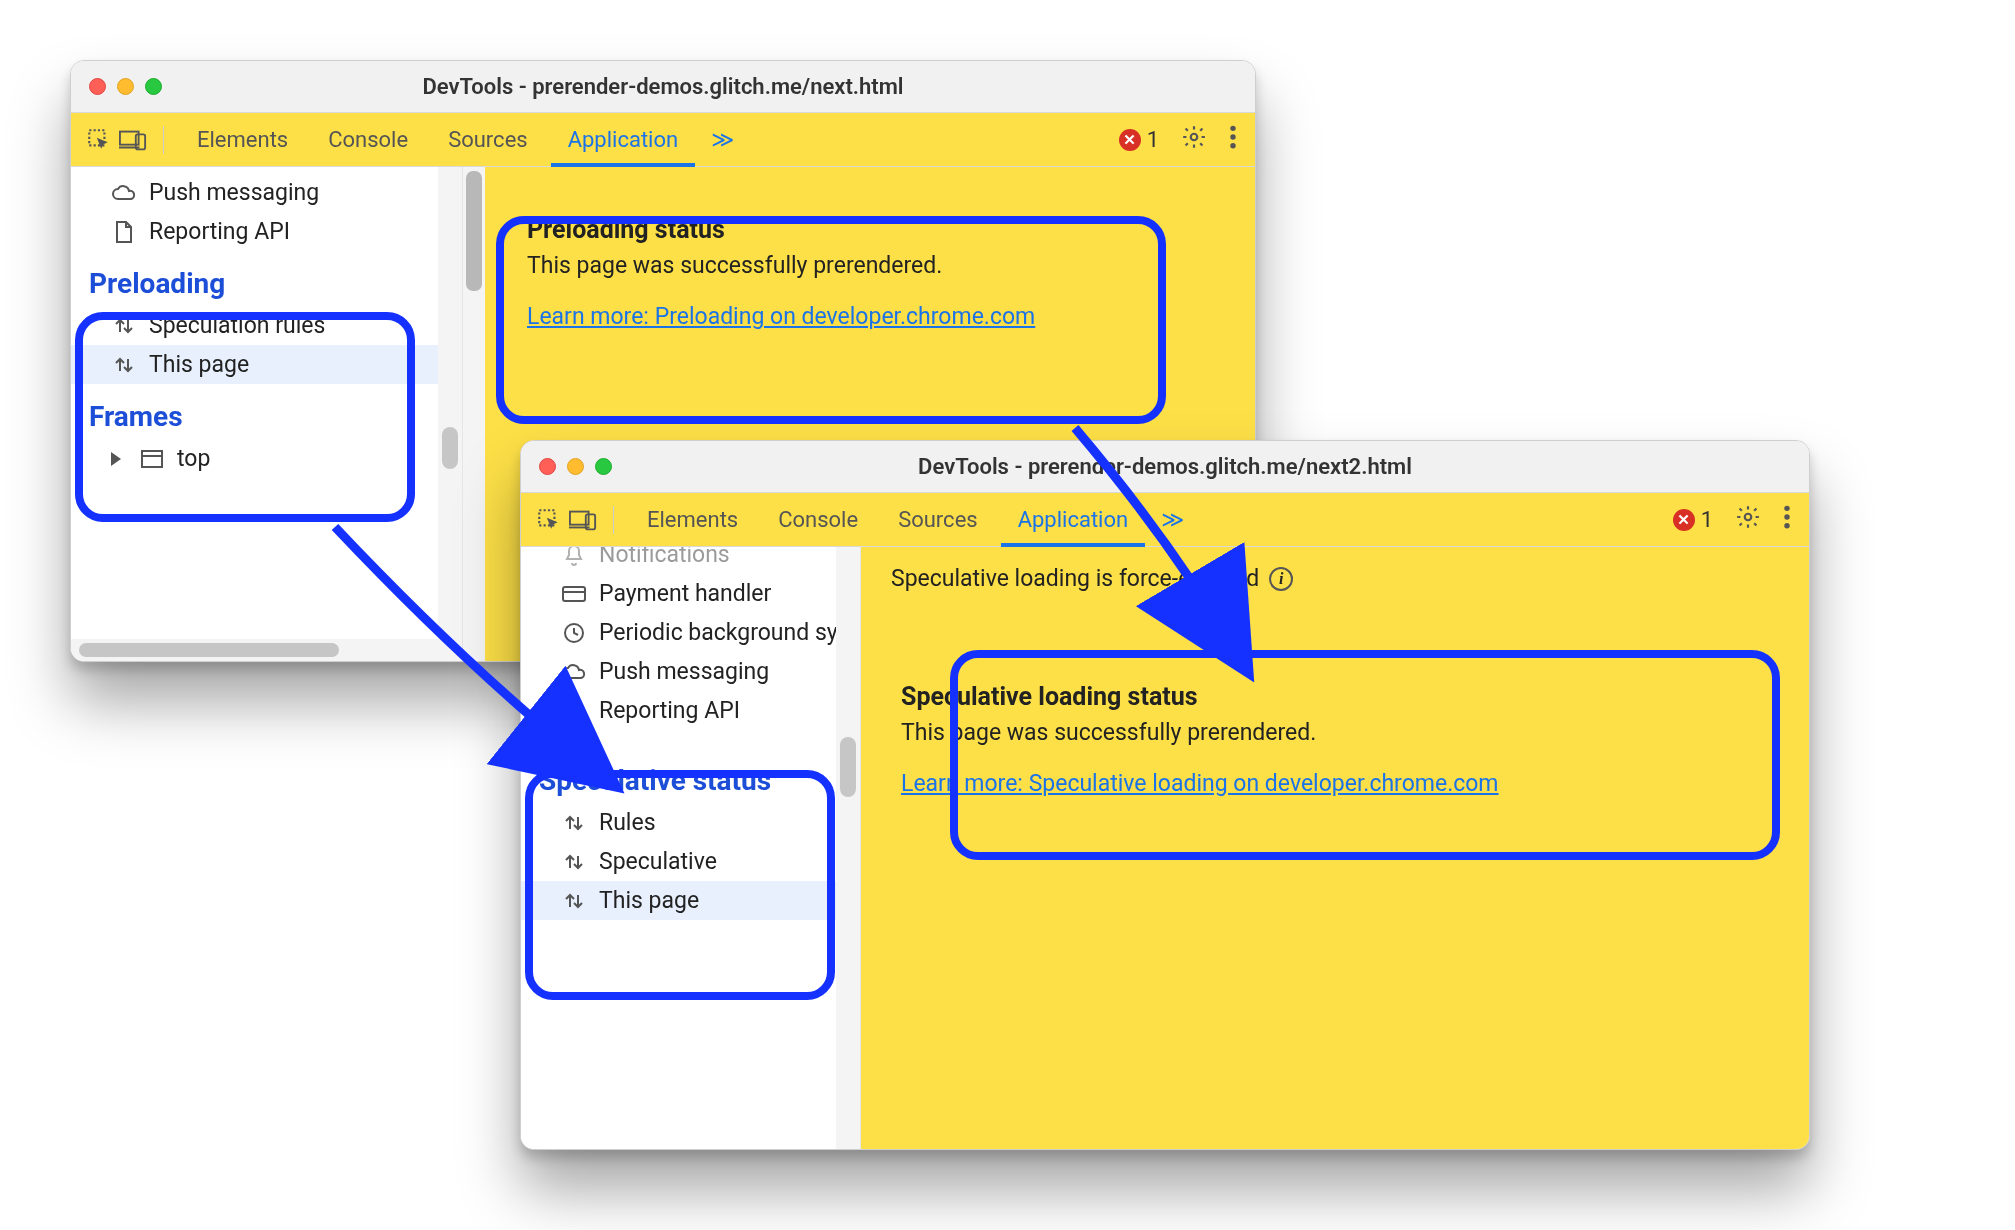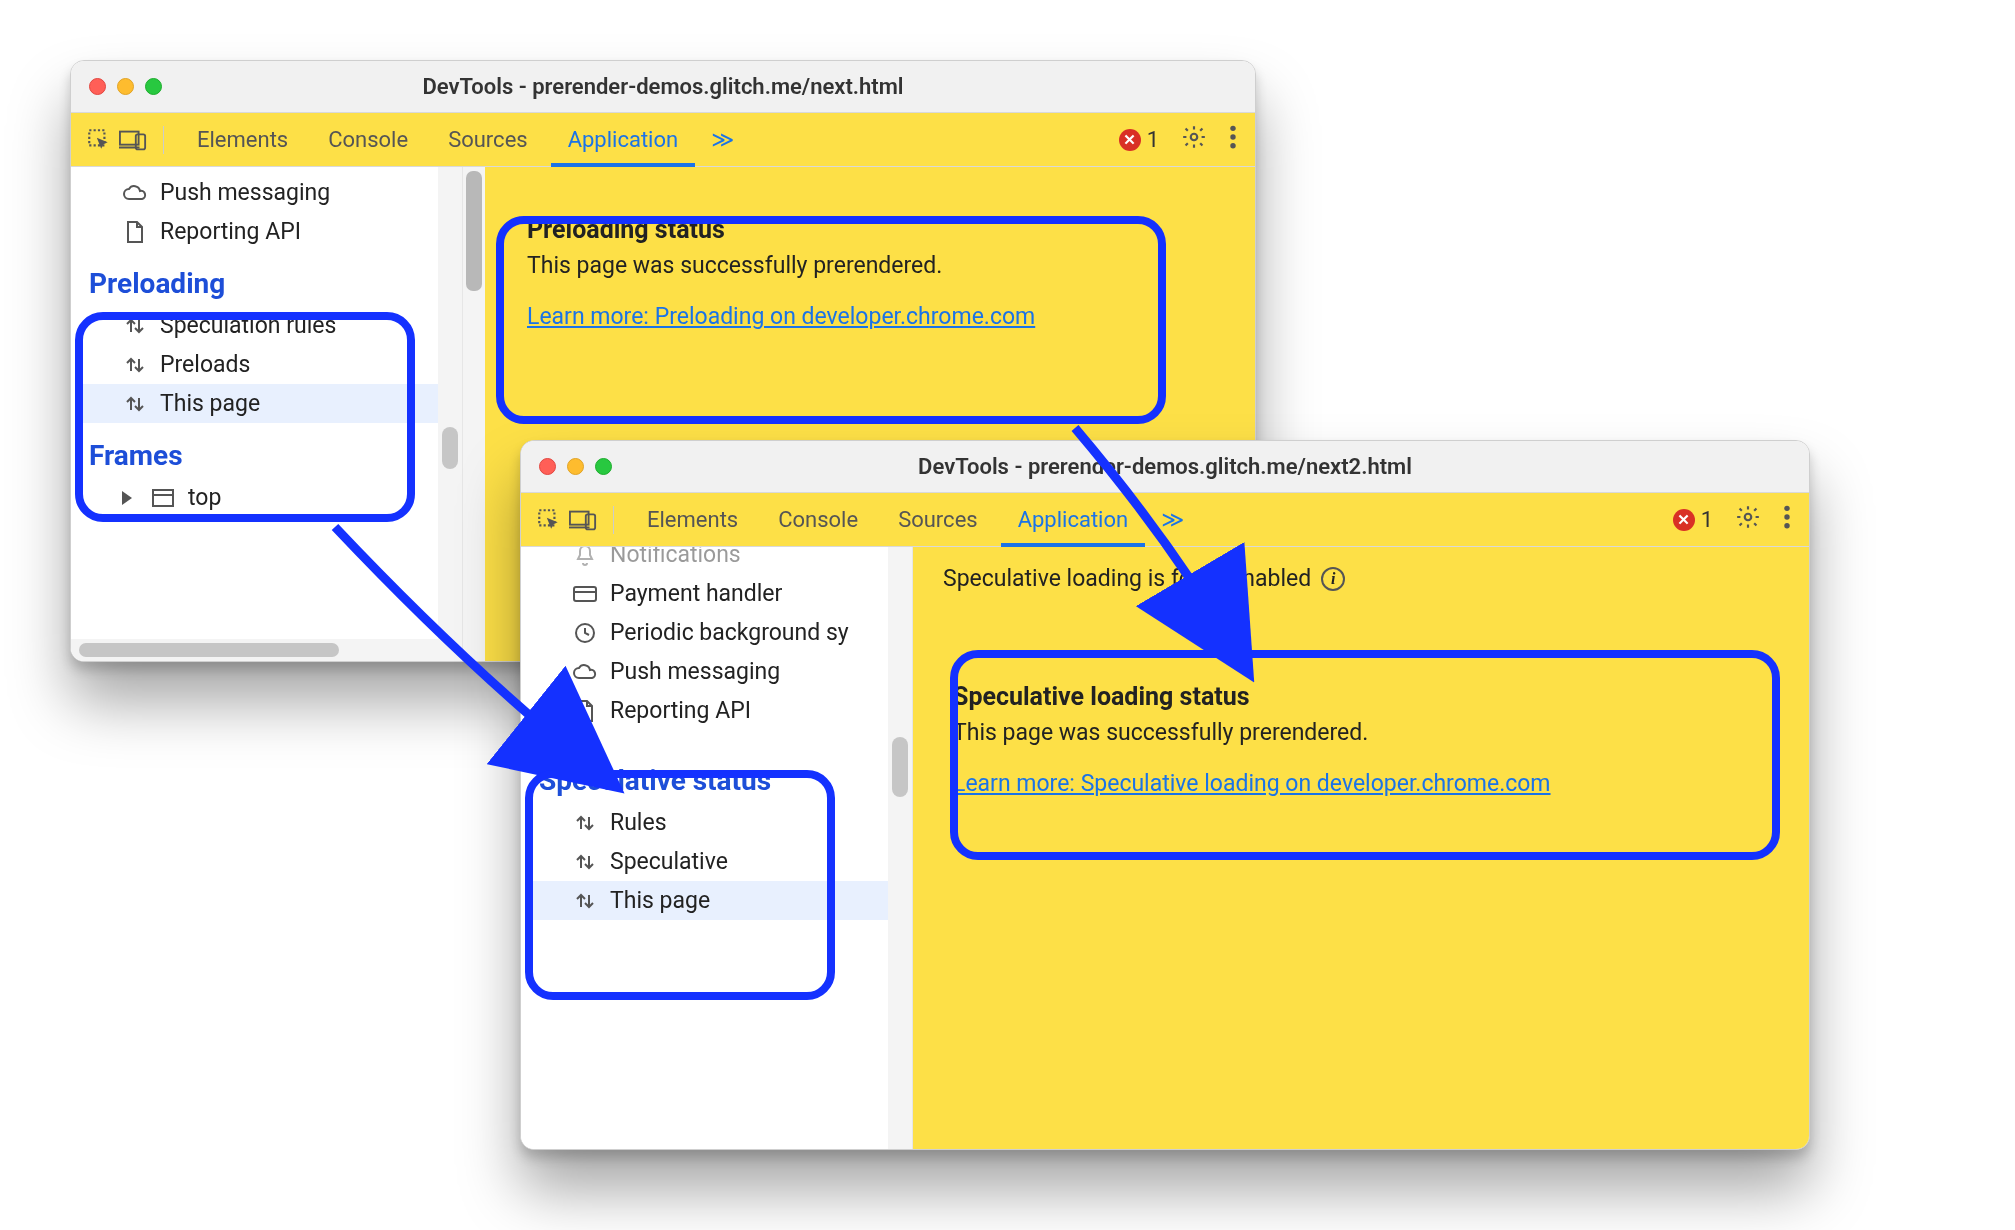--- a/index.html
+++ b/index.html
@@ -24,21 +24,21 @@
   .errbadge { display:flex; align-items:center; gap:6px; font-size:22px; color:#333; padding:0 8px;}
   .errcircle{width:22px;height:22px;border-radius:50%;background:#d93025;color:#fff;display:flex;align-items:center;justify-content:center;font-size:15px;font-weight:700;}
   .gear,.dots{color:#555;padding:0 8px;cursor:pointer;}
   .body { display:flex; height:calc(100% - 106px); }
   .sidebar { width:392px; background:#fff; overflow:hidden; position:relative; font-size:23px; border-right:1px solid #e6e6e6;}
   .side-scroll { position:absolute; right:0; top:0; bottom:0; width:24px; background:#f4f4f4;}
   .thumb { position:absolute; left:4px; right:4px; border-radius:8px; background:#c6c6c6;}
   .hscroll { position:absolute; left:0; right:0; bottom:0; height:22px; background:#f4f4f4;}
   .hthumb{position:absolute;top:4px;bottom:4px;left:8px;width:260px;border-radius:8px;background:#c6c6c6;}
   .grouptitle{font-weight:700;color:#1d4ed8;padding:16px 0 6px 18px;font-size:28px;}
-  .item { display:flex; align-items:center; gap:12px; padding:6px 0 6px 62px; cursor:pointer;margin-left:11px;}
+  .item { display:flex; align-items:center; gap:12px; padding:6px 0 6px 62px; cursor:pointer;}
   .item.sel { background:#e8f0fe; }
   .item.ind1{padding-left:40px;}
   .icon {width:26px;height:26px;display:flex;align-items:center;justify-content:center;color:#555;flex-shrink:0;}
   .triangle{display:inline-block;width:0;height:0;border-top:7px solid transparent;border-bottom:7px solid transparent;border-left:10px solid #555;margin-right:6px;}
   .main { flex:1; background:#fde047; padding:18px 24px 10px 24px; font-size:23px; overflow:hidden; position:relative;}
   .main h3{margin:0 0 8px 0;font-size:25px;font-weight:700;}
   .main p{margin:4px 0 24px 0;}
   a.learn{color:#1a73e8;text-decoration:underline;}
   .infoline{display:flex;align-items:center;gap:10px;margin-bottom:30px;}
   .info-i{width:24px;height:24px;border:2px solid #555;border-radius:50%;display:flex;align-items:center;justify-content:center;font-size:16px;font-weight:600;font-family:Georgia,serif;font-style:italic;}
@@ -124,28 +124,20 @@
         <div class="grouptitle">Preloading</div>
         <div id="preload-group">
           <div class="item ind1">
             <span class="icon">
                 <svg width="24" height="24" viewBox="0 0 24 24" fill="none" stroke="currentColor" stroke-width="2">
                   <path d="M8 18V6M4 10l4-4 4 4M16 6v12M12 14l4 4 4-4"></path>
                 </svg>
               </span>
             <span>Speculation rules</span>
           </div>
-          <div class="item ind1">
-            <span class="icon">
-                <svg width="24" height="24" viewBox="0 0 24 24" fill="none" stroke="currentColor" stroke-width="2">
-                  <path d="M8 18V6M4 10l4-4 4 4M16 6v12M12 14l4 4 4-4"></path>
-                </svg>
-              </span>
-            <span>Preloads</span>
-          </div>
           <div class="item ind1 sel">
             <span class="icon">
                 <svg width="24" height="24" viewBox="0 0 24 24" fill="none" stroke="currentColor" stroke-width="2">
                   <path d="M8 18V6M4 10l4-4 4 4M16 6v12M12 14l4 4 4-4"></path>
                 </svg>
               </span>
             <span>This page</span>
           </div>
         </div>
         <div class="grouptitle">Frames</div>
@@ -221,21 +213,21 @@
       </div>
       <div class="dots">
         <svg width="8" height="26" viewBox="0 0 6 24" fill="currentColor">
             <circle cx="3" cy="4" r="2.5"></circle>
             <circle cx="3" cy="12" r="2.5"></circle>
             <circle cx="3" cy="20" r="2.5"></circle>
           </svg>
       </div>
     </div>
     <div class="body">
-      <div class="sidebar" style="width:392px;">
+      <div class="sidebar" style="width:340px;">
         <div style="margin-top:-12px;">
           <div class="item ind1" style="opacity:.45">
             <span class="icon">
                 <svg width="22" height="24" viewBox="0 0 22 24" fill="none" stroke="currentColor" stroke-width="2">
                   <path d="M11 3a5 5 0 015 5v4l2 4H4l2-4V8a5 5 0 015-5zM9 20a2 2 0 004 0"></path>
                 </svg>
               </span>
             <span>Notifications</span>
           </div>
           <div class="item ind1">

